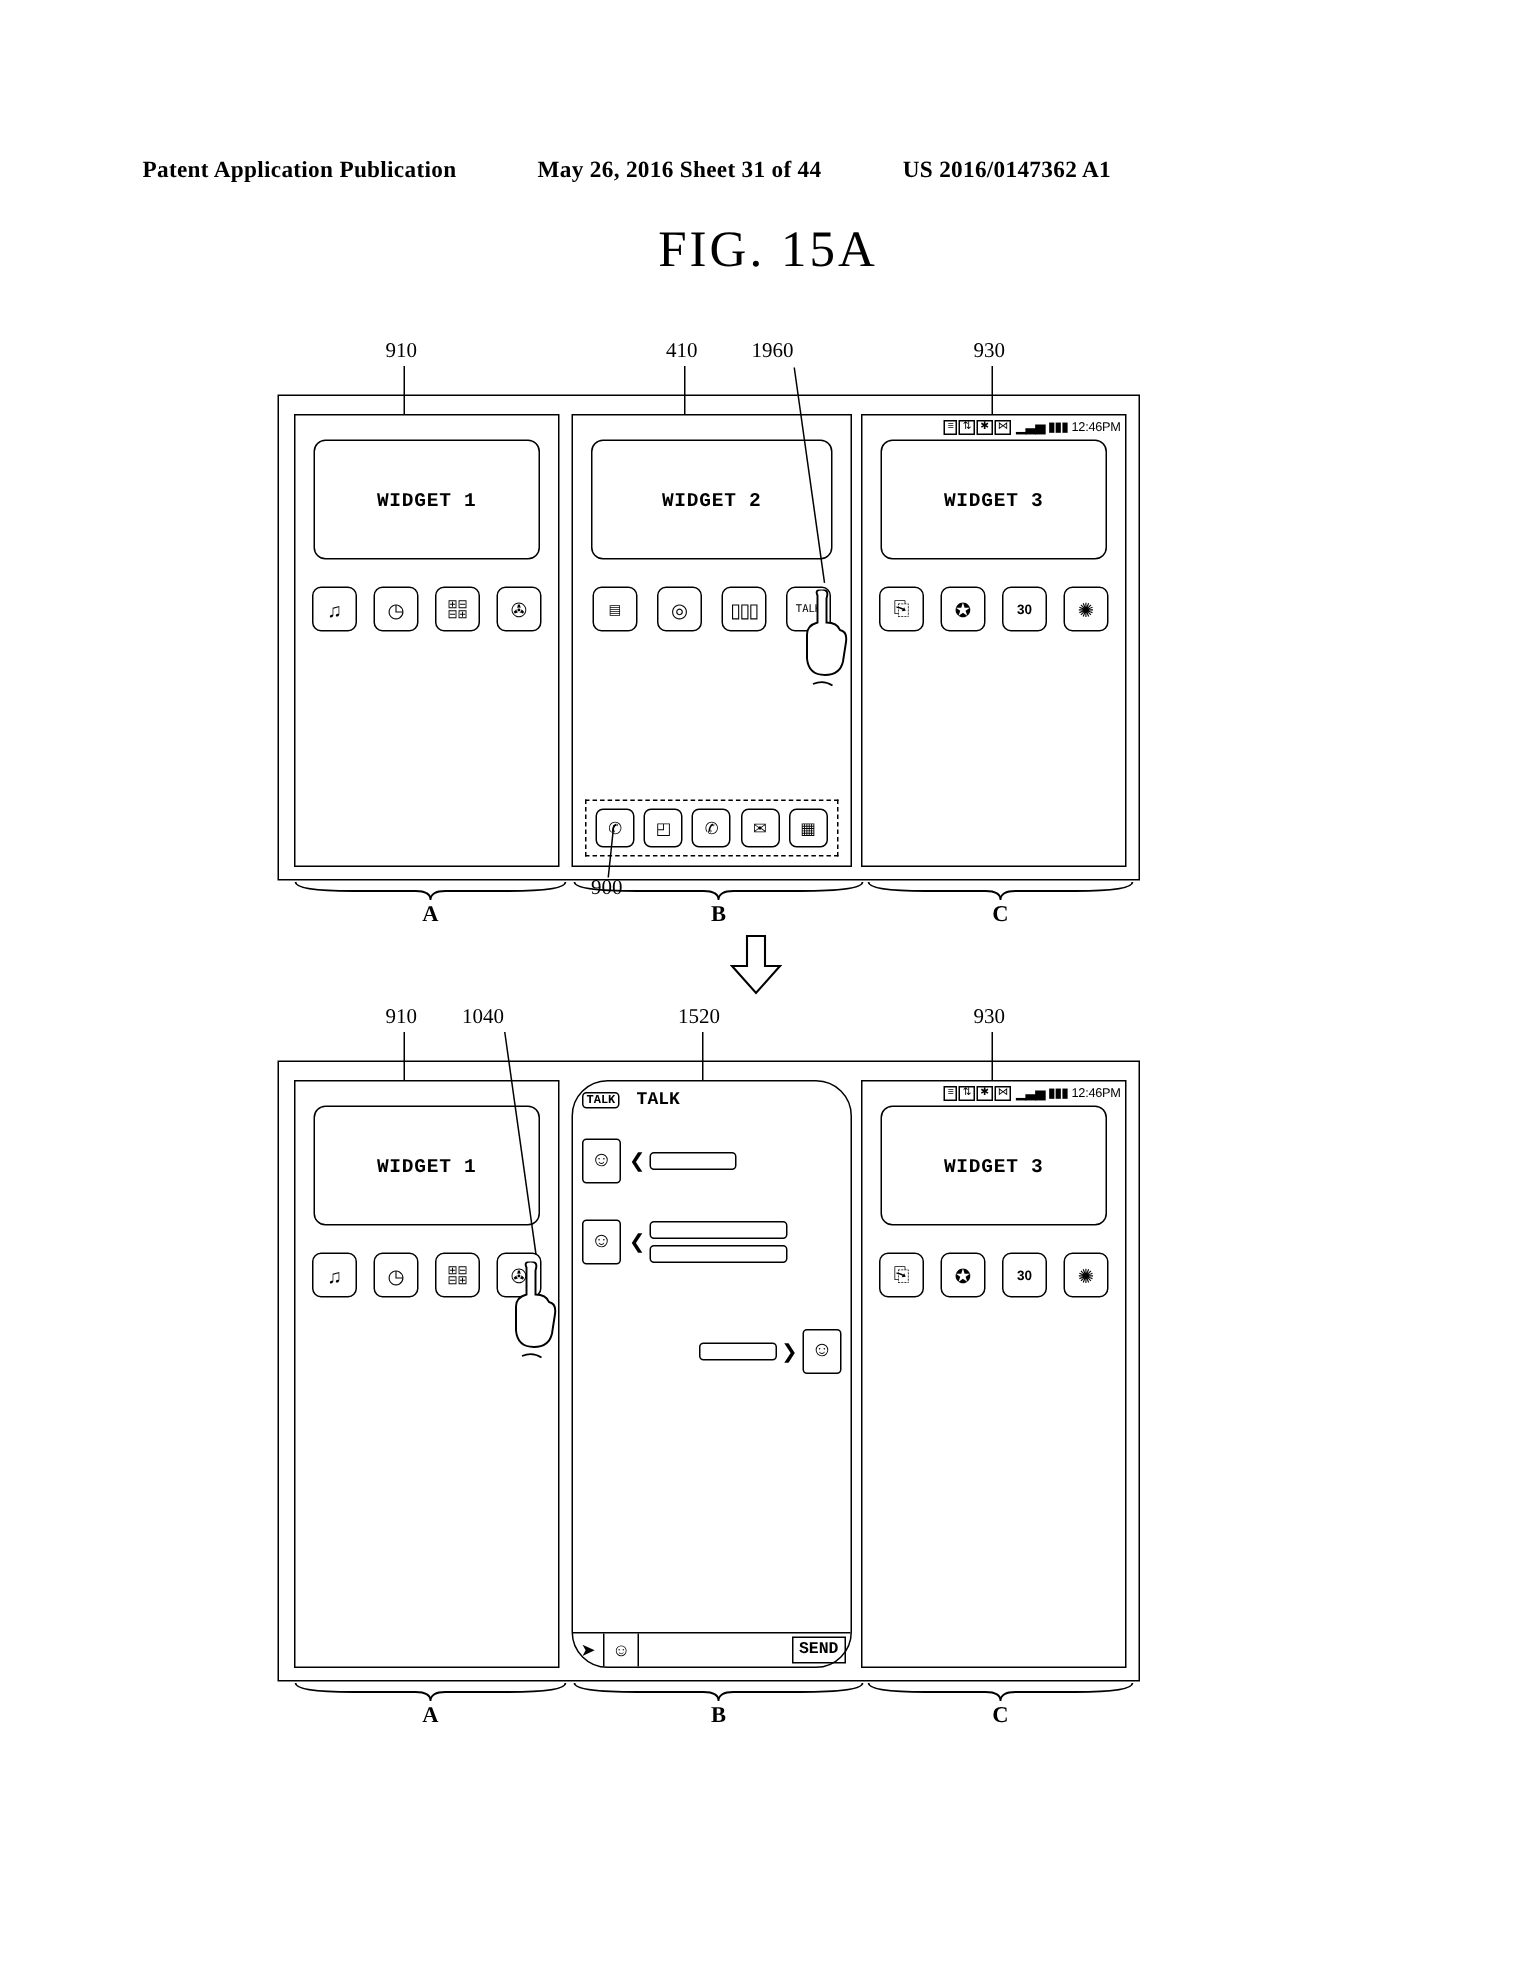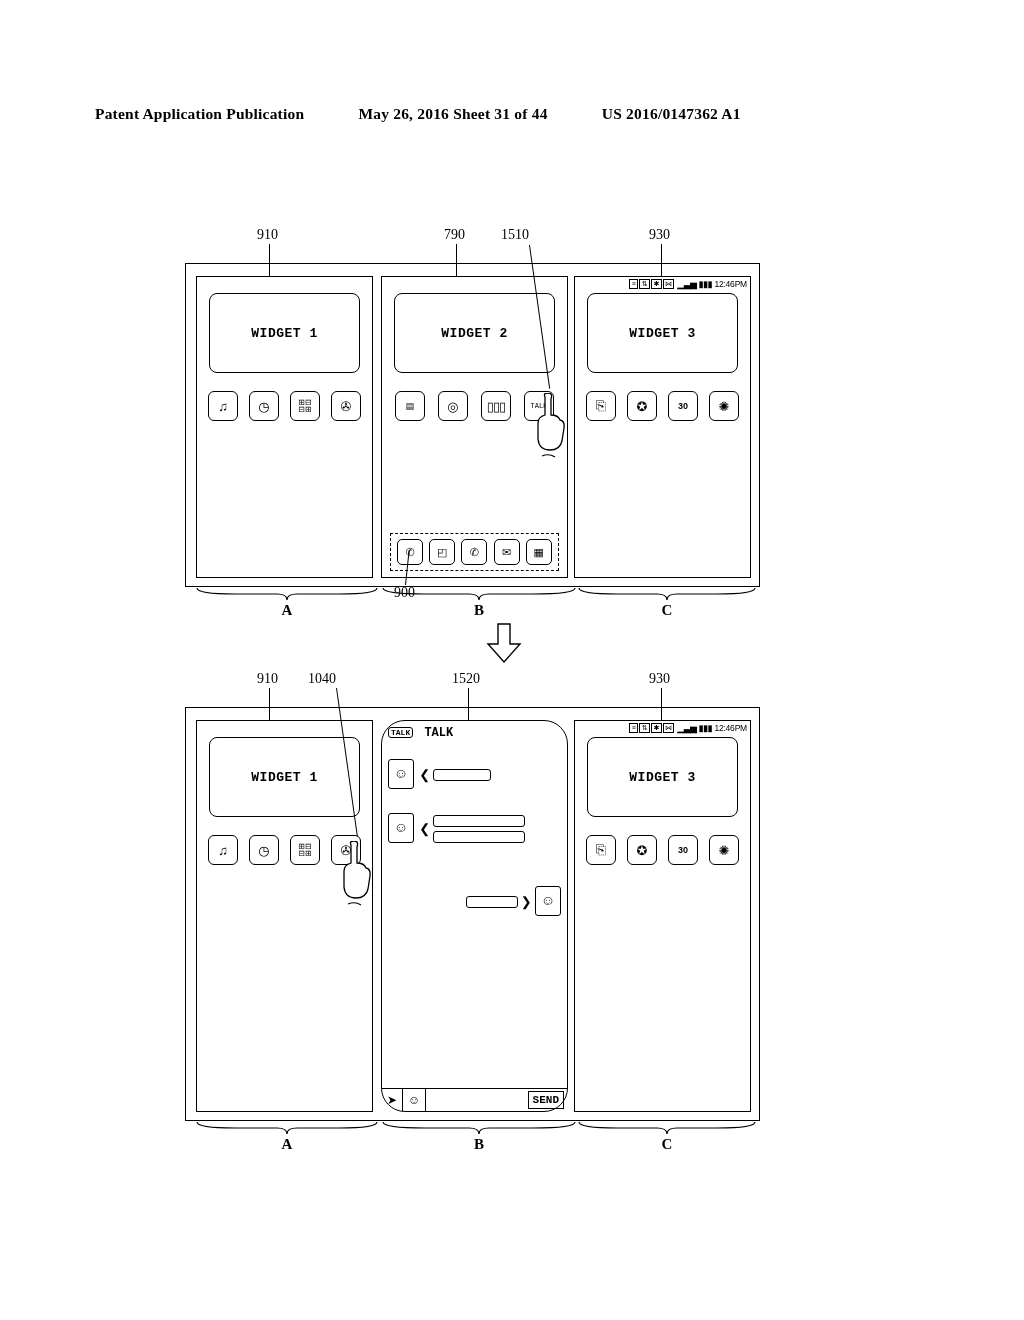--- a/index.html
+++ b/index.html
@@ -174,20 +174,21 @@
 <div class="page">
 
   <div class="header-line">
     <span>Patent Application Publication</span>
     <span class="gap"></span>
     <span>May 26, 2016  Sheet 31 of 44</span>
     <span class="gap"></span>
     <span>US 2016/0147362 A1</span>
   </div>
 
+  <div class="fig-title">FIG.  15A</div>
 
   <div class="device screen-top" style="left:185px;top:263px;width:573px;height:322px;">
 
     <div class="panel p-a" style="left:10px;top:12px;">
       <div class="widget-box">
           <span>WIDGET 1</span>
         </div>
       <div class="icon-row">
         <div class="ic">♫</div>
         <div class="ic">◷</div>
@@ -249,25 +250,25 @@
       <path d="M14 4 Q12 0 17 0 Q22 0 20 6 L20 22 Q27 22 29 27 Q34 28 33 35 L31 48 Q29 57 19 57 Q8 57 7 46 L7 30 Q7 24 14 22 Z" fill="#fff" stroke="#000" stroke-width="1.3"></path>
       <path d="M11 63 Q18 60 24 64" fill="none" stroke="#000" stroke-width="1.1"></path>
     </svg>
   </div>
 
   <div class="lead v" style="left:267px;top:232px;">
     <span style="position:absolute;top:-5px;left:-10px;">910</span>
     <div class="ln" style="height:32px;top:12px;left:2px;"></div>
   </div>
   <div class="lead v" style="left:454px;top:232px;">
-    <span style="position:absolute;top:-5px;left:-10px;">790</span>
+    <span style="position:absolute;top:-5px;left:-10px;">410</span>
     <div class="ln" style="height:32px;top:12px;left:2px;"></div>
   </div>
   <div class="lead v" style="left:515px;top:232px;">
-    <span style="position:absolute;top:-5px;left:-14px;">1510</span>
+    <span style="position:absolute;top:-5px;left:-14px;">1960</span>
     <div class="ln" style="height:145px;top:13px;left:14px;transform:rotate(-8deg);transform-origin:top;"></div>
   </div>
   <div class="lead v" style="left:659px;top:232px;">
     <span style="position:absolute;top:-5px;left:-10px;">930</span>
     <div class="ln" style="height:32px;top:12px;left:2px;"></div>
   </div>
   <div class="lead v" style="left:400px;top:585px;">
     <div class="ln" style="height:35px;top:-35px;left:5px;transform:rotate(6deg);transform-origin:bottom;"></div>
     <span style="position:absolute;top:0;left:-6px;">900</span>
   </div>

